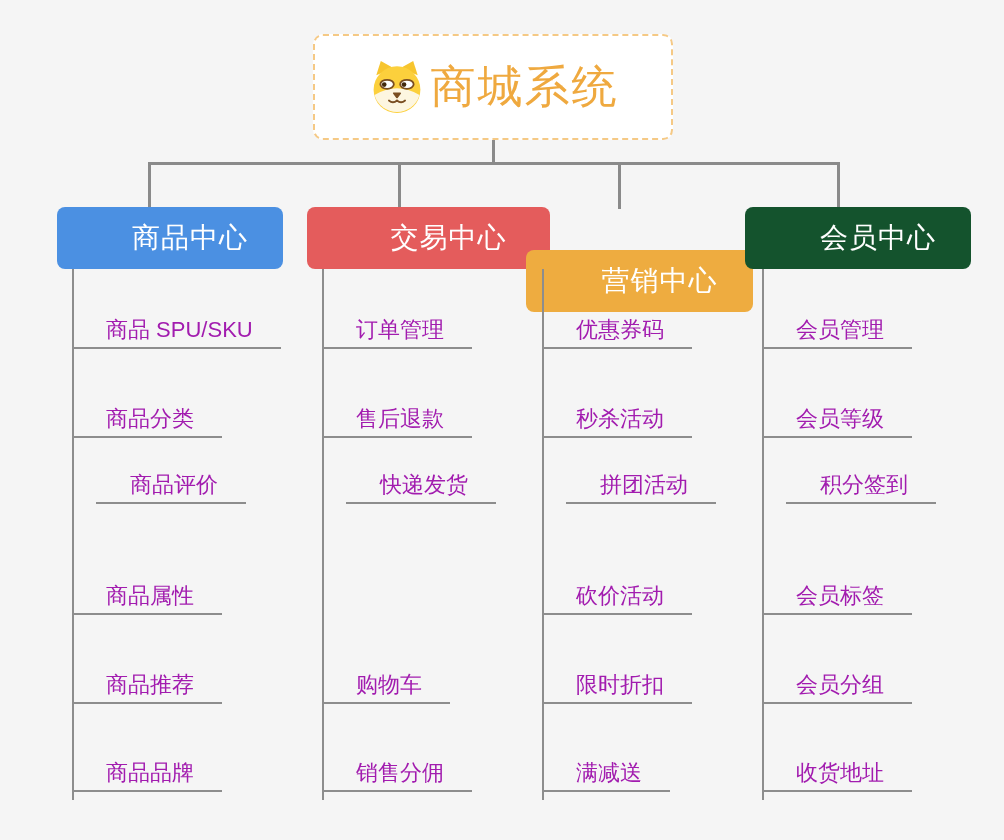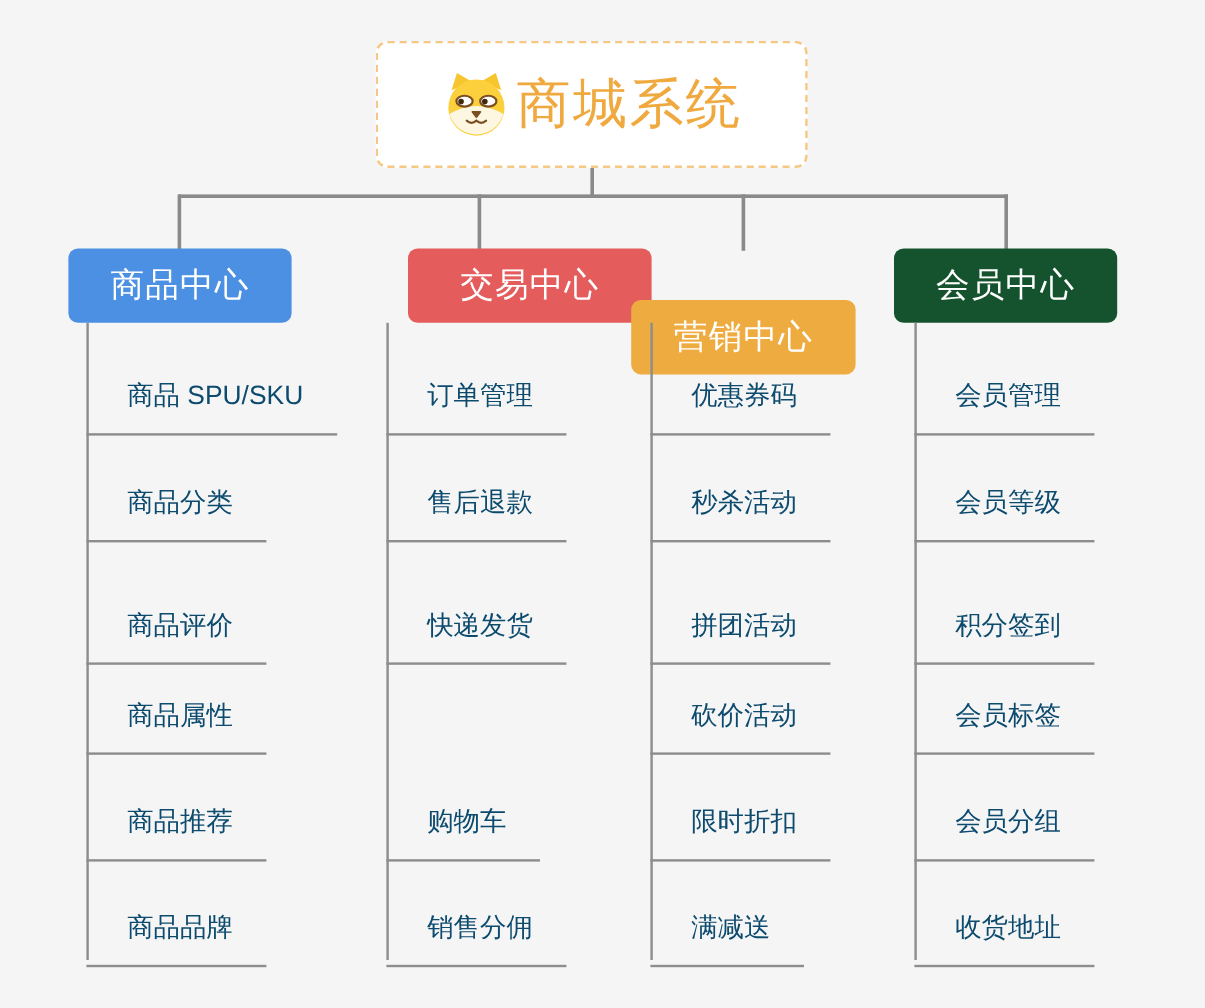--- a/index.html
+++ b/index.html
@@ -33,39 +33,40 @@
     color:#efa93f;
   }
   .dog{display:flex;align-items:center;}
   
   .branch{
     position:absolute;top:207px;height:62px;
     border-radius:8px;
     display:flex;align-items:center;justify-content:center;
     color:#ffffff;font-size:28px;letter-spacing:1px;
     cursor:default;
+    padding-left:40px;
   }
   .b0{left:57px;width:186px;}
-  .b1{left:307px;width:203px;margin-left:33px;}
+  .b1{left:307px;width:203px;}
   .b2{left:526px;width:187px;}
   .b3{left:745px;width:186px;}
   
   .trunk{position:absolute;top:269px;width:2px;height:531px;background:#8d8d8d;}
   .t0{left:72px;} .t1{left:322px;} .t2{left:542px;} .t3{left:762px;}
   
   .item{
     position:absolute;
-    padding:0 28px 16px 34px;
+    padding:0 28px 2px 34px;
     border-bottom:2px solid #8d8d8d;
     font-size:22px;line-height:30px;
-    color:#0c4a6e;
+    color:#a21caf;
     white-space:nowrap;
   }
   .c0{left:72px;} .c1{left:322px;} .c2{left:542px;} .c3{left:762px;}
-  .r0{top:315px;} .r1{top:404px;} .r2{top:506px;}
+  .r0{top:315px;} .r1{top:404px;} .r2{top:470px;margin-left:24px;}
   .r3{top:581px;} .r4{top:670px;} .r5{top:758px;}
 </style>
 </head>
 <body>
 
 <div class="canvas">
 
   <div class="line stem"></div>
   <div class="line bus"></div>
   <div class="line drop d0"></div>

